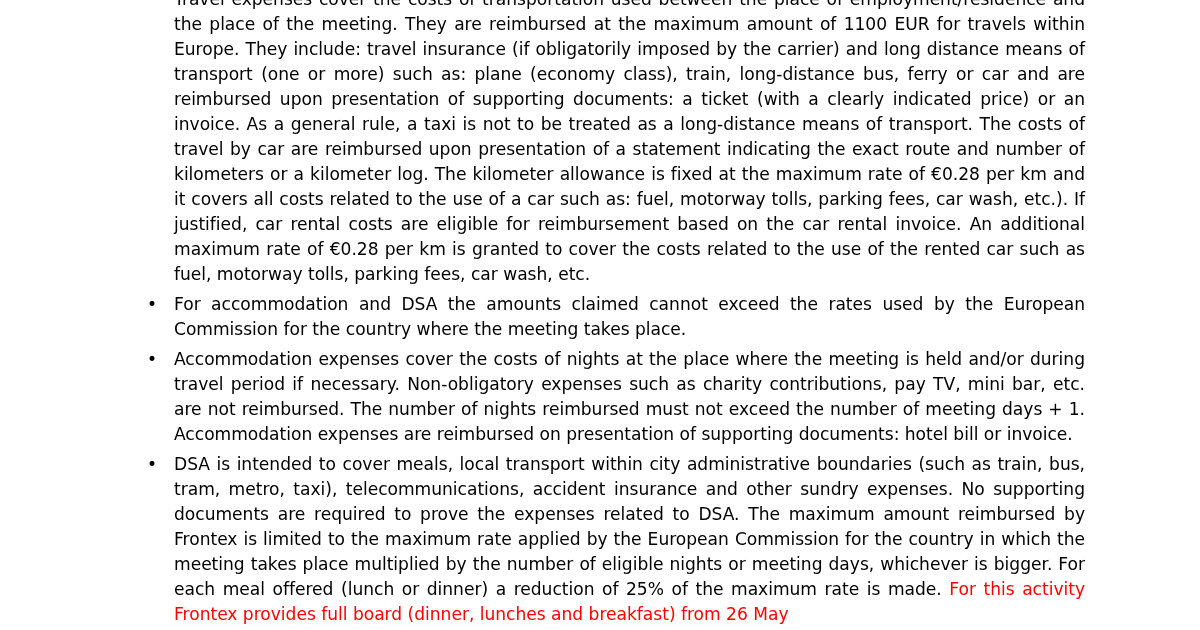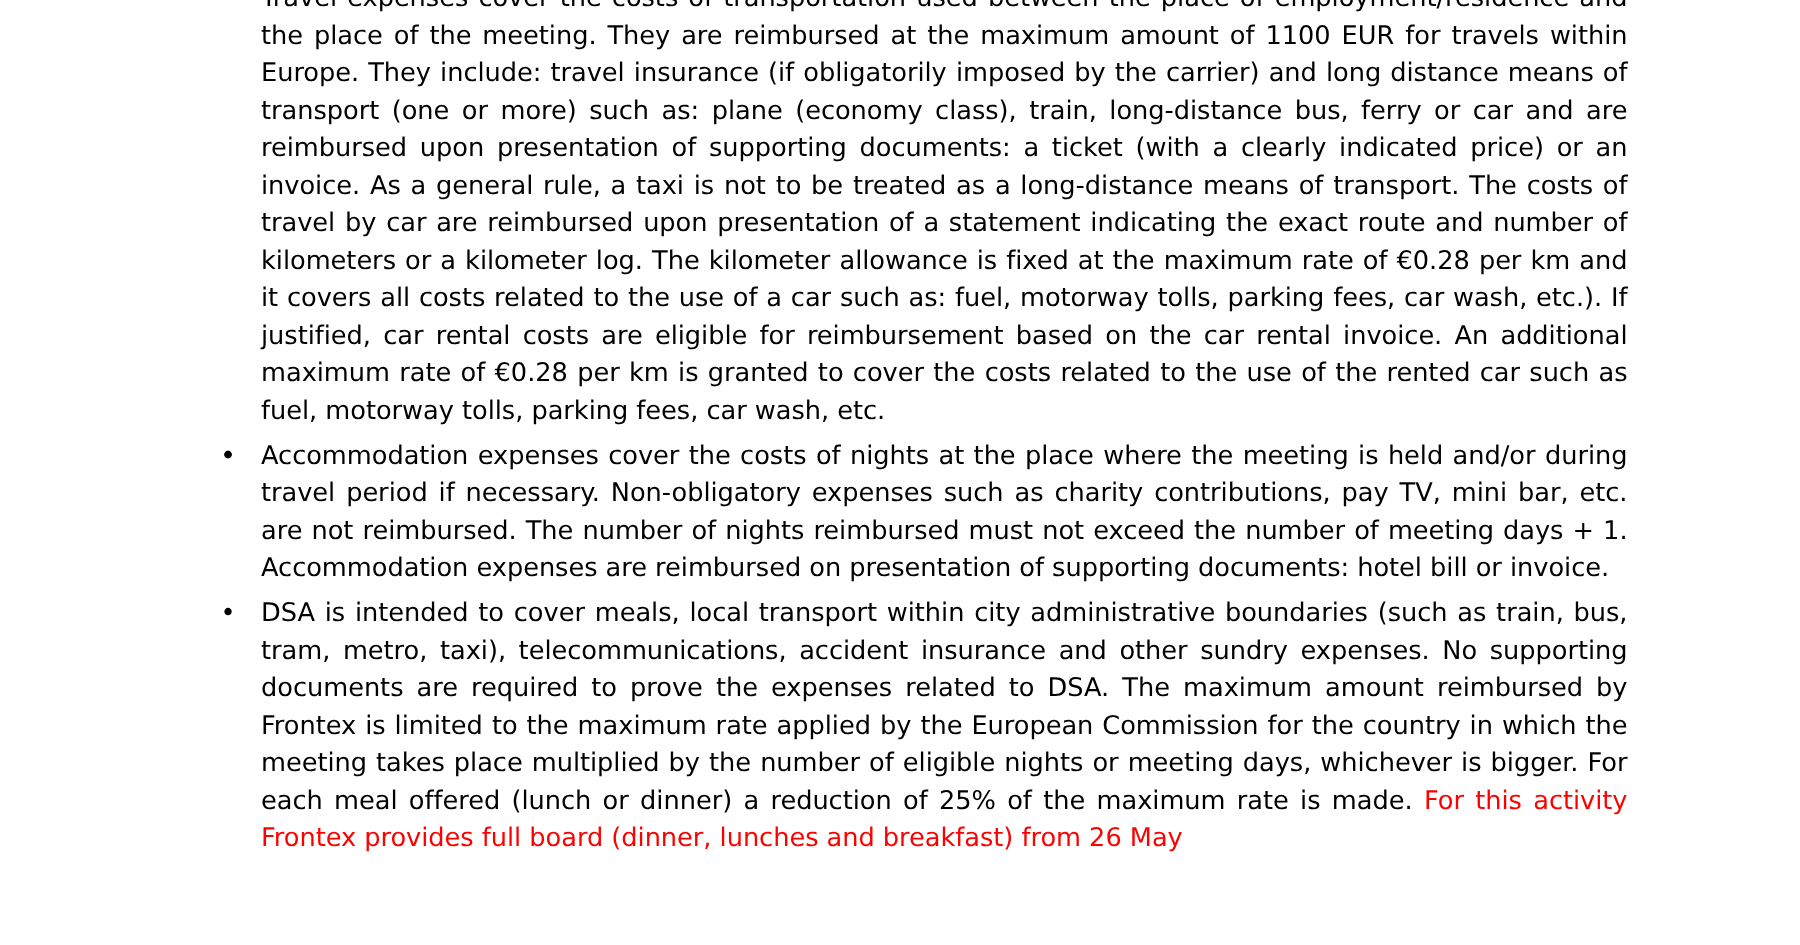--- a/index.html
+++ b/index.html
@@ -78,20 +78,21 @@
 
 <div class="page">
   <div class="doc-body">
 
     <div class="para-block no-bullet">
       <p class="para-text">Travel expenses cover the costs of transportation used between the place of employment/residence and the place of the meeting. They are reimbursed at the maximum amount of 1100 EUR for travels within Europe. They include: travel insurance (if obligatorily imposed by the carrier) and long distance means of transport (one or more) such as: plane (economy class), train, long-distance bus, ferry or car and are reimbursed upon presentation of supporting documents: a ticket (with a clearly indicated price) or an invoice. As a general rule, a taxi is not to be treated as a long-distance means of transport. The costs of travel by car are reimbursed upon presentation of a statement indicating the exact route and number of kilometers or a kilometer log. The kilometer allowance is fixed at the maximum rate of €0.28 per km and it covers all costs related to the use of a car such as: fuel, motorway tolls, parking fees, car wash, etc.). If justified, car rental costs are eligible for reimbursement based on the car rental invoice. An additional maximum rate of €0.28 per km is granted to cover the costs related to the use of the rented car such as fuel, motorway tolls, parking fees, car wash, etc.</p>
     </div>
 
     <div class="para-block">
       <span class="bullet-marker">•</span>
+      <p class="para-text">For accommodation and DSA the amounts claimed cannot exceed the rates used by the European Commission for the country where the meeting takes place.</p>
     </div>
 
     <div class="para-block">
       <span class="bullet-marker">•</span>
       <p class="para-text">Accommodation expenses cover the costs of nights at the place where the meeting is held and/or during travel period if necessary. Non-obligatory expenses such as charity contributions, pay TV, mini bar, etc. are not reimbursed. The number of nights reimbursed must not exceed the number of meeting days + 1. Accommodation expenses are reimbursed on presentation of supporting documents: hotel bill or invoice.</p>
     </div>
 
     <div class="para-block">
       <span class="bullet-marker">•</span>
       <p class="para-text"><span>DSA is intended to cover meals, local transport within city administrative boundaries (such as train, bus, tram, metro, taxi), telecommunications, accident insurance and other sundry expenses. No supporting documents are required to prove the expenses related to DSA. The maximum amount reimbursed by Frontex is limited to the maximum rate applied by the European Commission for the country in which the meeting takes place multiplied by the number of eligible nights or meeting days, whichever is bigger. For each meal offered (lunch or dinner) a reduction of 25% of the maximum rate is made. </span><span class="highlight-red">For this activity Frontex provides full board (dinner, lunches and breakfast) from 26 May</span></p>

